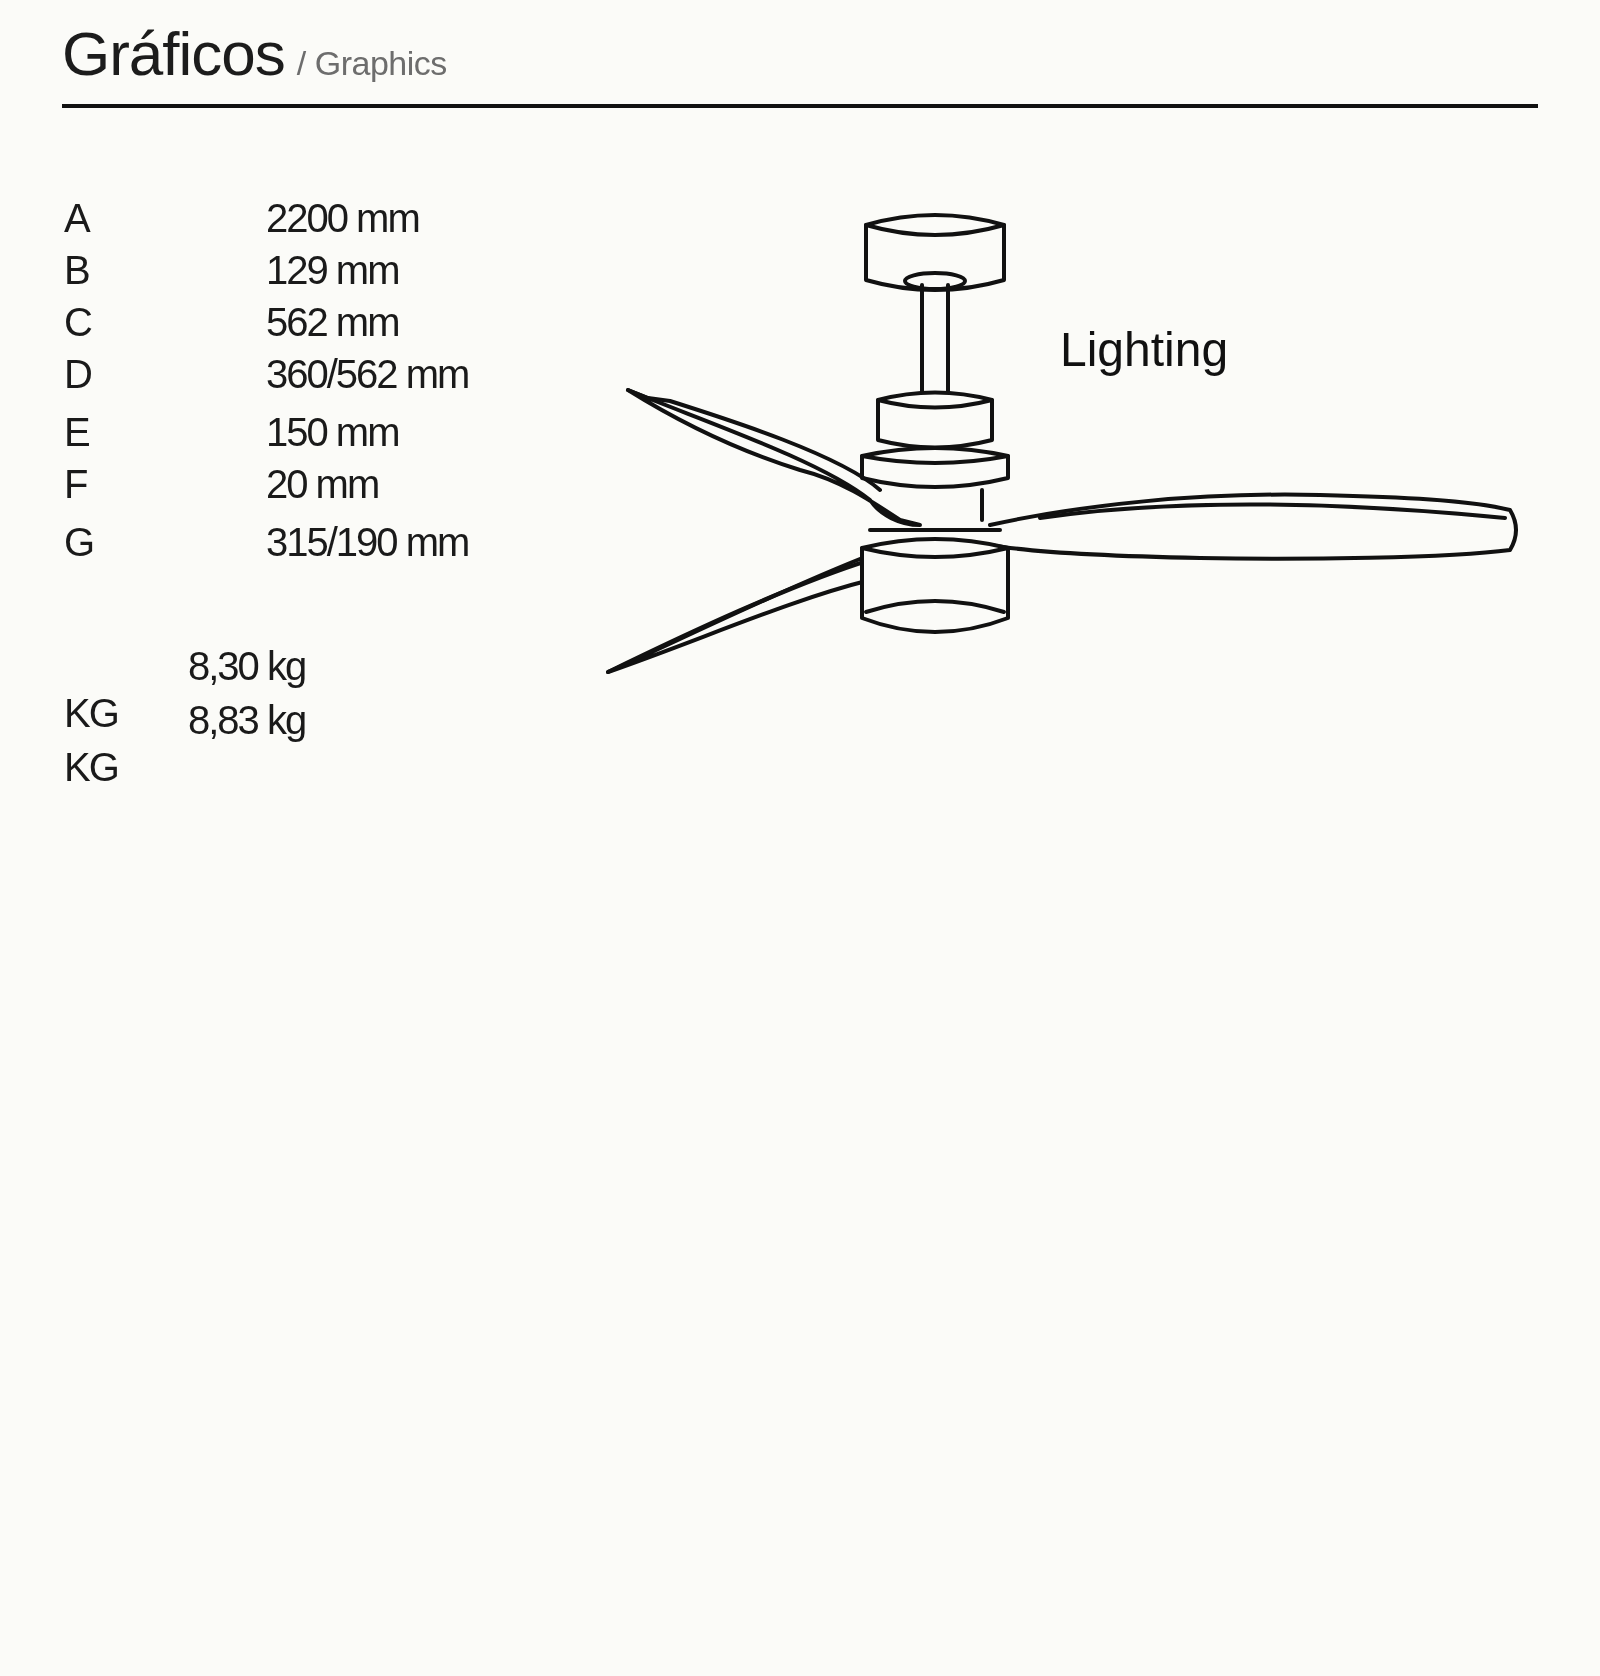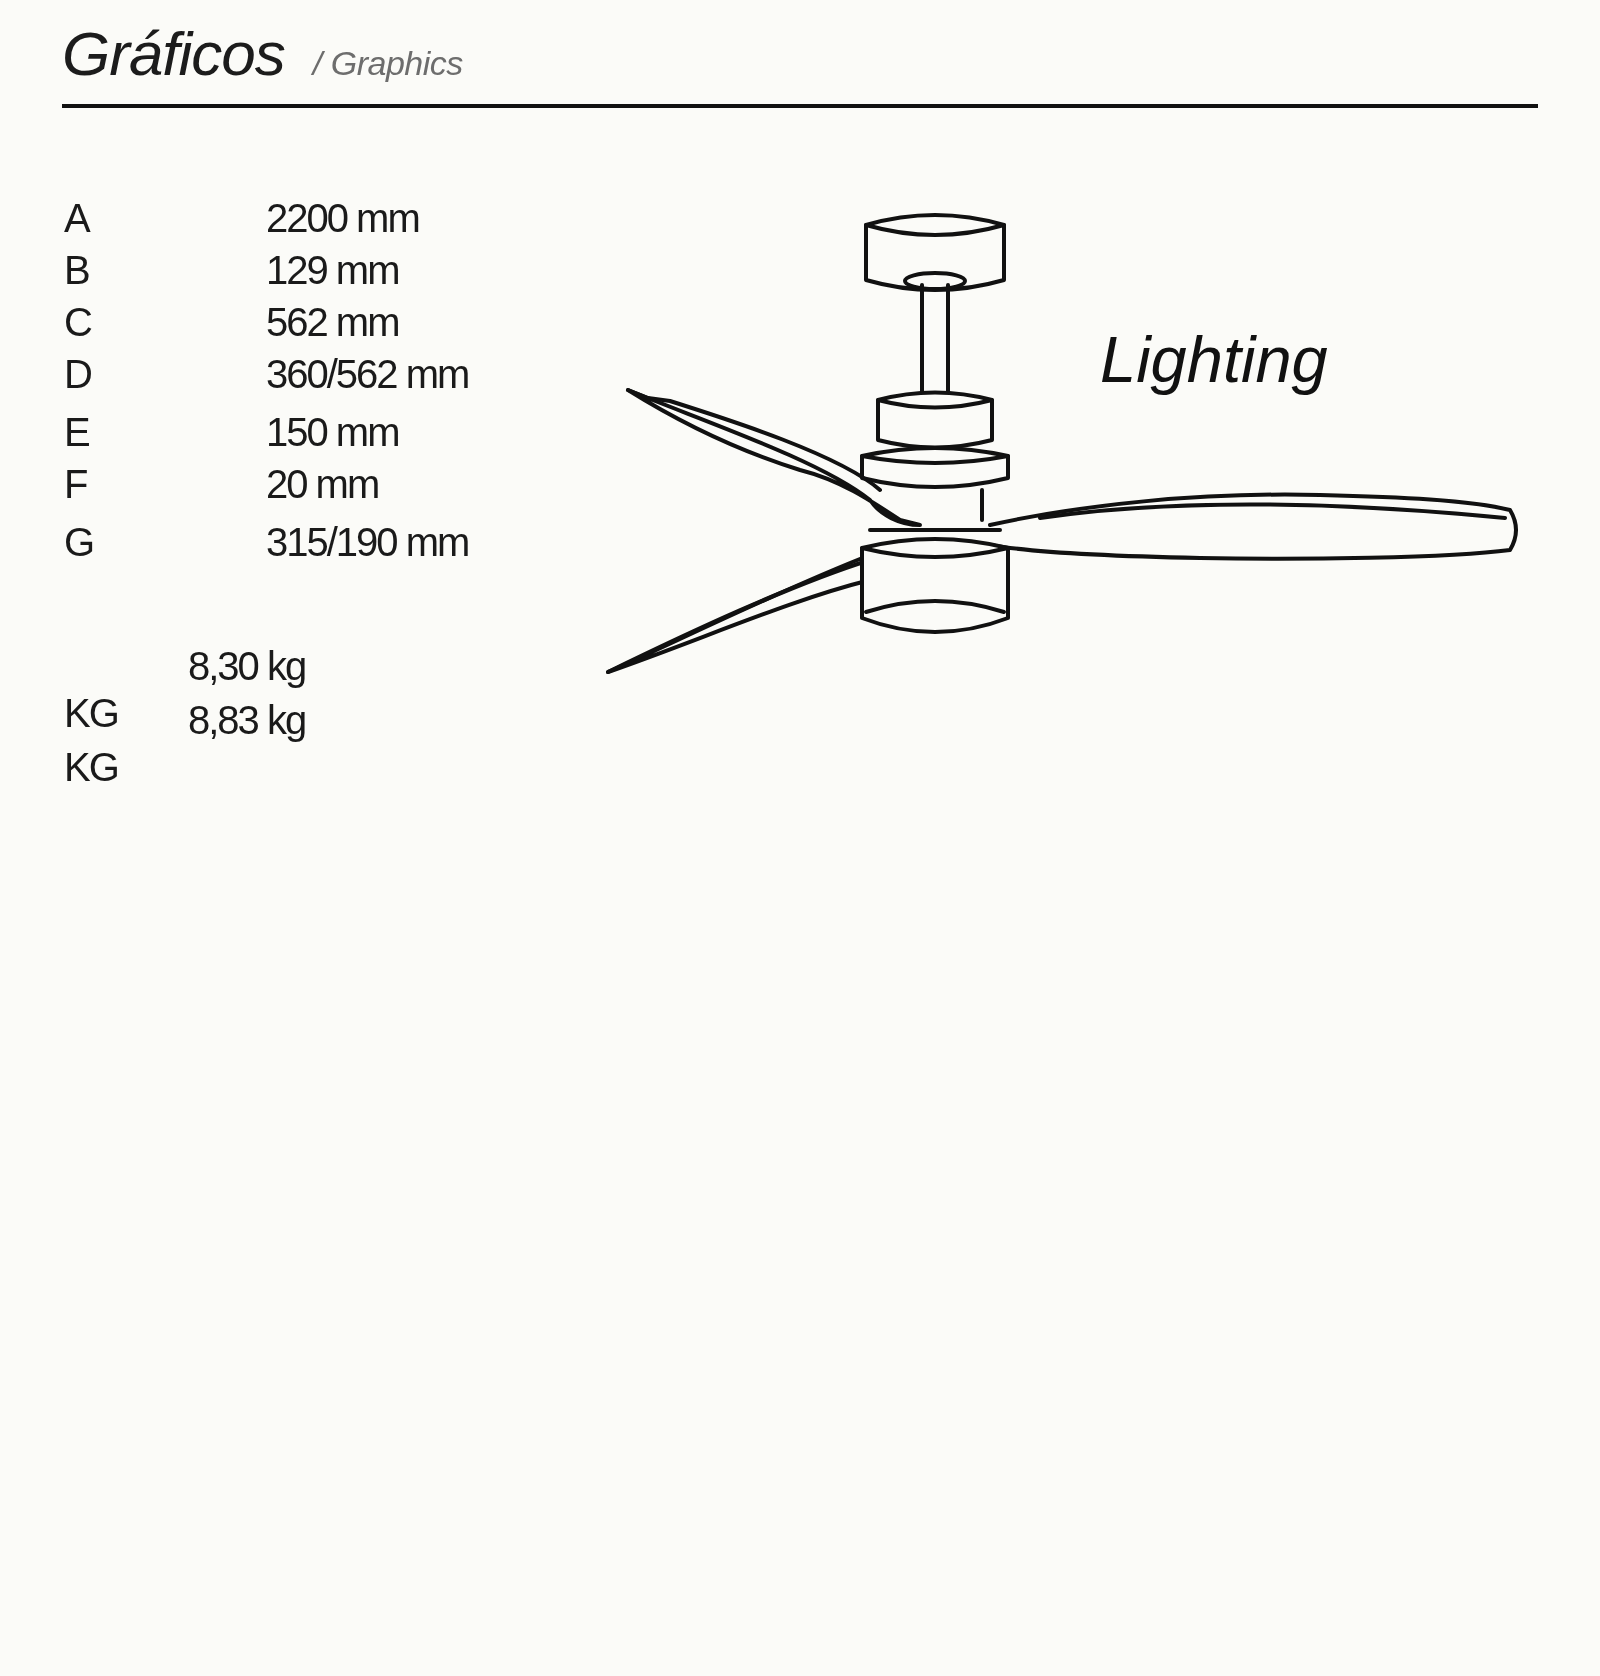--- a/index.html
+++ b/index.html
@@ -6,28 +6,28 @@
   body {
     width: 1600px; height: 1676px;
     background: #fbfbf8;
     position: relative;
     overflow: hidden;
     font-family: "Liberation Sans", sans-serif;
     color: #1a1a1a;
   }
   .header {
     position: absolute; left: 62px; top: 18px;
-    display: flex; align-items: baseline; font-style: italic;
+    display: flex; align-items: baseline;
   }
   .title-main {
     font-size: 62px; letter-spacing: -1px; color: #1c1c1c;
     font-weight: normal;
   }
   .title-sub {
-    font-size: 34px; color: #6d6d6d; margin-left: 28px; letter-spacing: -0.5px;
+    font-size: 34px; color: #6d6d6d; margin-left: 12px; letter-spacing: -0.5px;
   }
   .rule {
     position: absolute; left: 62px; top: 104px; width: 1476px; height: 4px;
     background: #111;
   }
   .specs {
     position: absolute; left: 64px; top: 196px;
   }
   .spec-row {
     position: relative; height: 52px; font-size: 40px; letter-spacing: -2px;
@@ -36,22 +36,22 @@
   .spec-row .v { position: absolute; left: 202px; top: 0; white-space: nowrap; }
   .spec-row.r4 { height: 58px; }
   .spec-row.r5 { height: 52px; }
   .weights {
     position: absolute; left: 64px; top: 644px;
   }
   .w-row { position: relative; height: 54px; font-size: 40px; letter-spacing: -2px; }
   .w-row .k { position: absolute; left: 0; top: 0; margin-top: 47px; }
   .w-row .v { position: absolute; left: 124px; top: 0; white-space: nowrap; }
   .lighting {
-    position: absolute; left: 1100px; top: 322px;
-    font-size: 65px; color: #111; letter-spacing: 0px; font-style: italic;
+    position: absolute; left: 1060px; top: 322px;
+    font-size: 48px; color: #111; letter-spacing: 0px;
   }
   svg.fan { position: absolute; left: 0; top: 0; }
 </style>
 </head>
 <body>
 
 <div class="header">
   <span class="title-main">Gráficos</span>
   <span class="title-sub">/ Graphics</span>
 </div>

